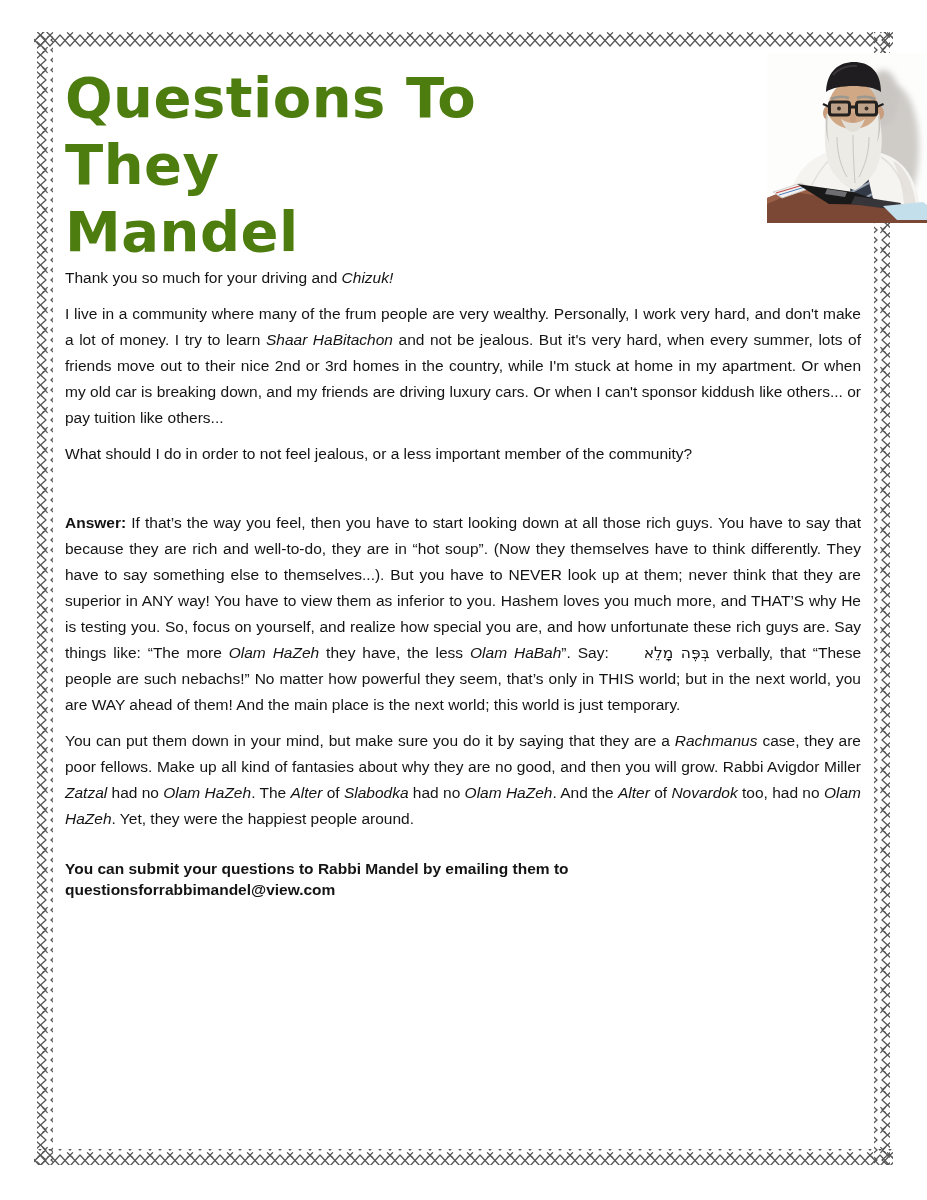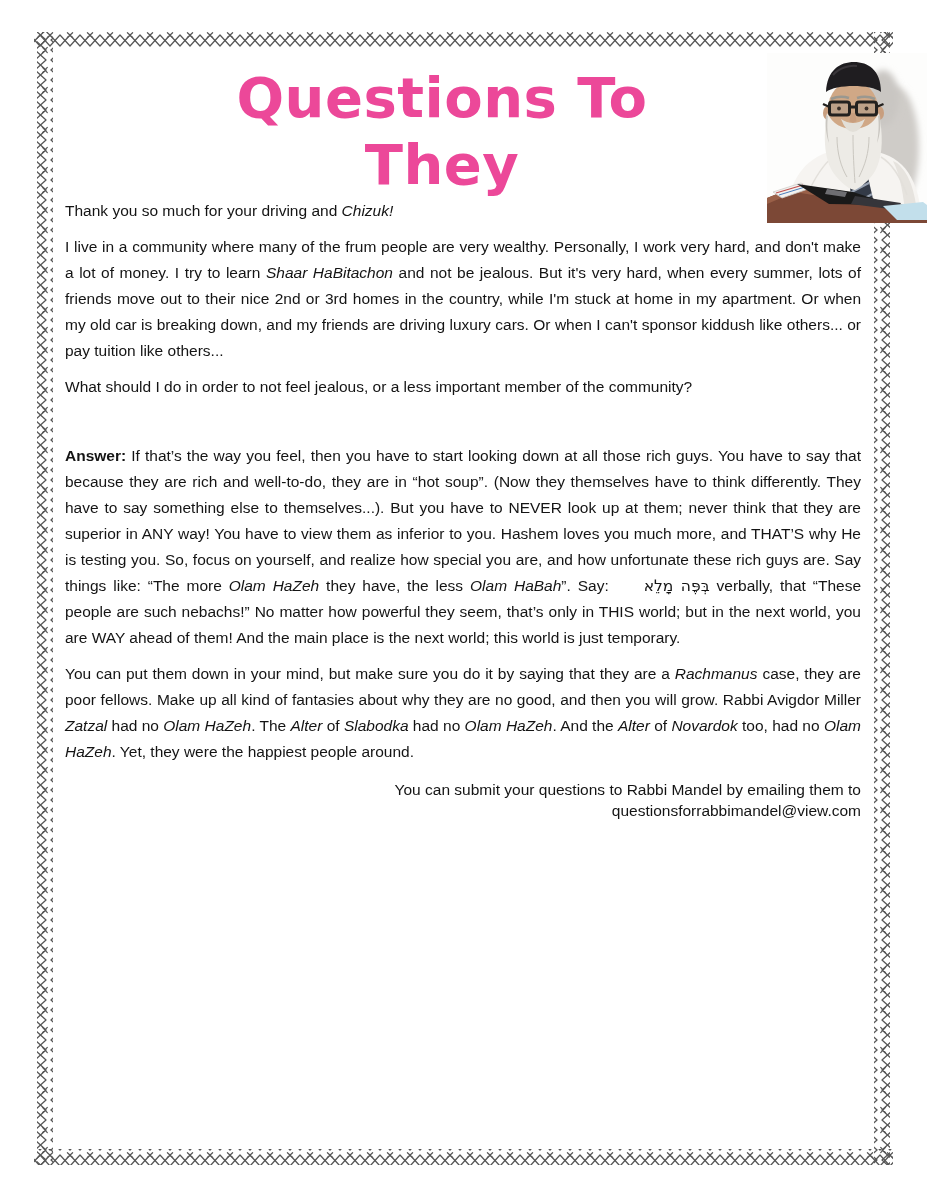--- a/index.html
+++ b/index.html
@@ -14,49 +14,49 @@
   }
   .border-svg{position:absolute;left:0;top:0;}
   .content{
     position:absolute;
     left:65px;top:0;
     width:796px;
   }
   .title{
     margin:64px 0 0 0;
     padding-right:42px;
-    text-align:center;
+    text-align:left;
     font-family:"DejaVu Sans",sans-serif;
     font-weight:800;
     font-size:56px;
     line-height:67px;
     letter-spacing:0.5px;
-    color:#ec4899;
+    color:#4d7c0f;
   }
   .title .tline{display:block;}
   .photo-wrap{
     position:absolute;
     top:53px;right:-12px;
     width:172px;height:170px;
   }
   .para{
     margin:0 0 10px 0;
     font-size:15.5px;
     line-height:26px;
   }
   .j{text-align:justify;}
   .first{margin-top:68px;}
   .answer-start{margin-top:43px;}
   .b{font-weight:bold;}
   .i{font-style:italic;}
   .he{font-family:"DejaVu Sans",sans-serif;margin-left:28px;}
   .footer{
-    margin-top:14px;
-    text-align:right;
-    font-weight:normal;
+    margin-top:26px;
+    text-align:left;
+    font-weight:bold;
     font-size:15.5px;
     line-height:21px;
   }
 </style>
 </head>
 <body>
 
 <div class="page">
 
   <svg class="border-svg" width="927" height="1200" viewBox="0 0 927 1200" aria-hidden="true">
@@ -155,20 +155,21 @@
       <path d="M60,136 L80,139 L78,144 L58,141 Z" fill="#6e6e72"></path>
       <path d="M116,153 L156,149 L172,161 L172,167 L130,167 Z" fill="#c2dfeb"></path>
     </svg>
   </div>
 
   <div class="content">
 
     <h1 class="title">
       <span class="tline">Questions To</span>
       <span class="tline">They</span>
+      <span class="tline">Mandel</span>
     </h1>
 
 
     <p class="para"><span>Thank you so much for your driving and </span><span class="i">Chizuk!</span></p>
 
     <p class="para j"><span>I live in a community where many of the frum people are very wealthy. Personally, I work very hard, and don't make a lot of money. I try to learn </span><span class="i">Shaar HaBitachon</span><span> and not be jealous. But it's very hard, when every summer, lots of friends move out to their nice 2nd or 3rd homes in the country, while I'm stuck at home in my apartment. Or when my old car is breaking down, and my friends are driving luxury cars. Or when I can't sponsor kiddush like others... or pay tuition like others...</span></p>
 
     <p class="para"><span>What should I do in order to not feel jealous, or a less important member of the community?</span></p>
 
     <p class="para j answer-start"><span class="b">Answer:</span><span> If that’s the way you feel, then you have to start looking down at all those rich guys. You have to say that because they are rich and well-to-do, they are in “hot soup”. (Now they themselves have to think differently. They have to say something else to themselves...). But you have to NEVER look up at them; never think that they are superior in ANY way! You have to view them as inferior to you. Hashem loves you much more, and THAT’S why He is testing you. So, focus on yourself, and realize how special you are, and how unfortunate these rich guys are. Say things like: “The more </span><span class="i">Olam HaZeh</span><span> they have, the less </span><span class="i">Olam HaBah</span><span>”. Say: </span><span class="he">בְּפֶּה מָלֵא</span><span> verbally, that “These people are such nebachs!” No matter how powerful they seem, that’s only in THIS world; but in the next world, you are WAY ahead of them! And the main place is the next world; this world is just temporary.</span></p>

